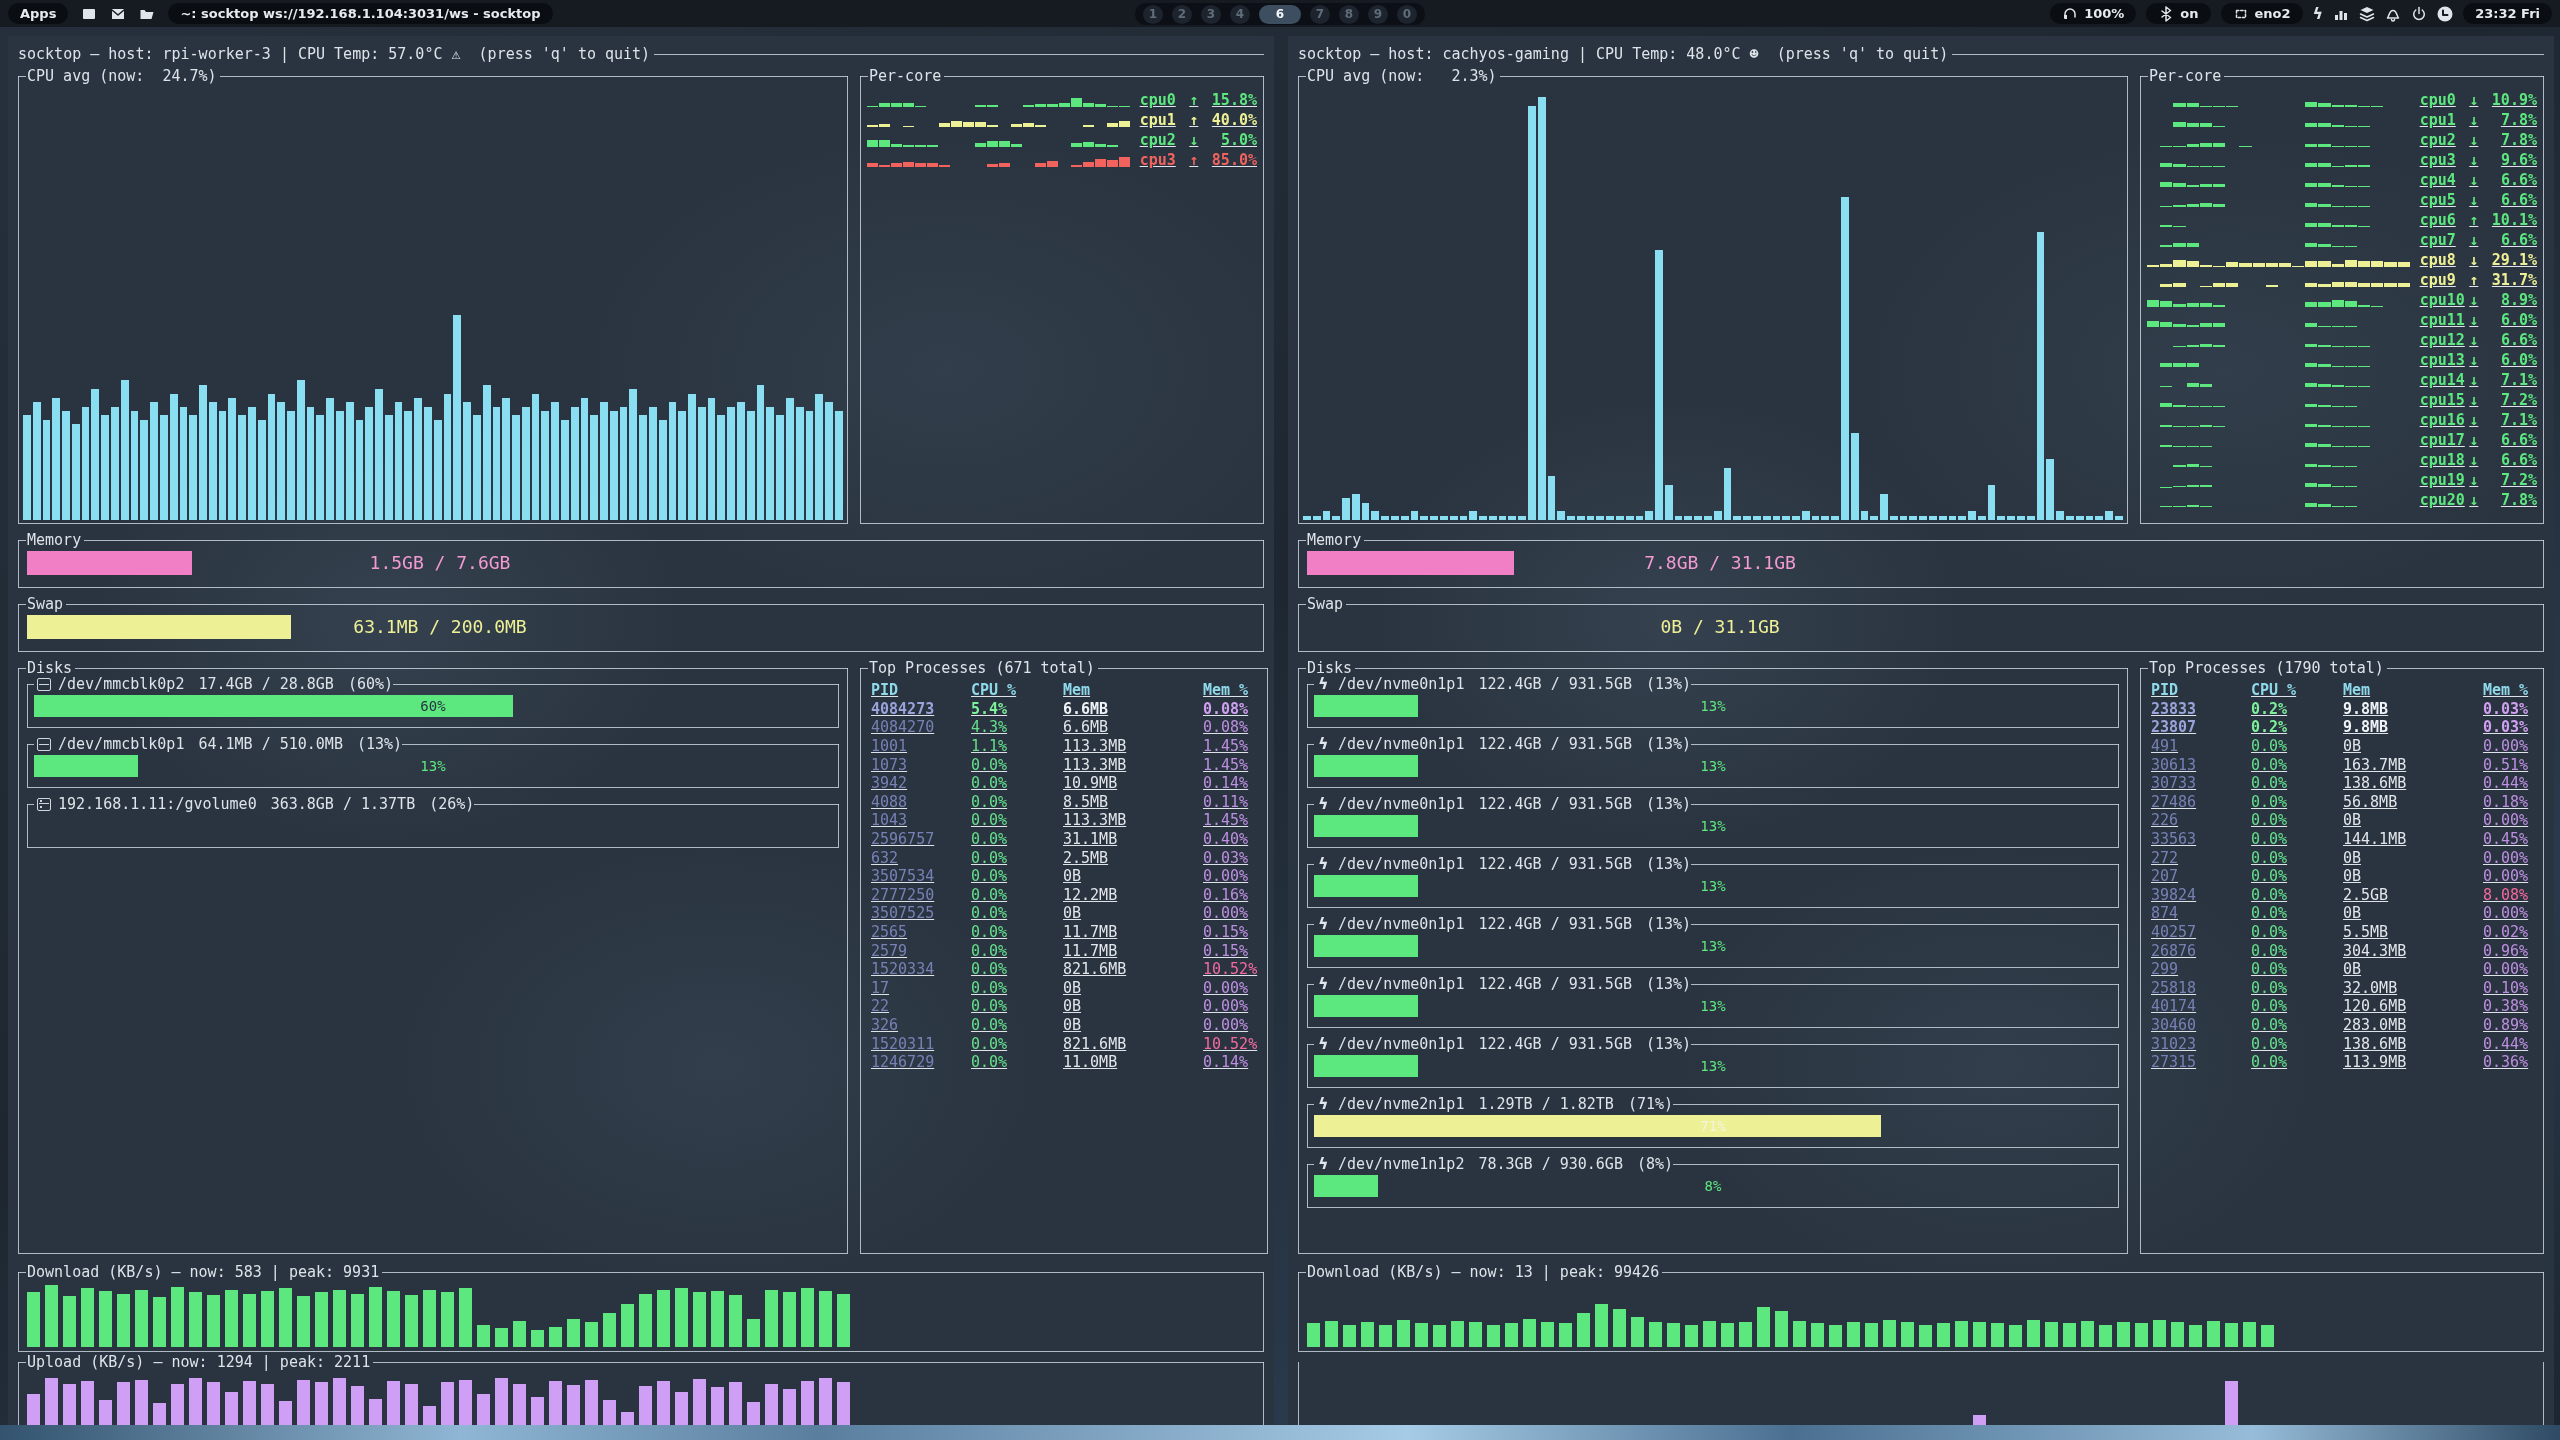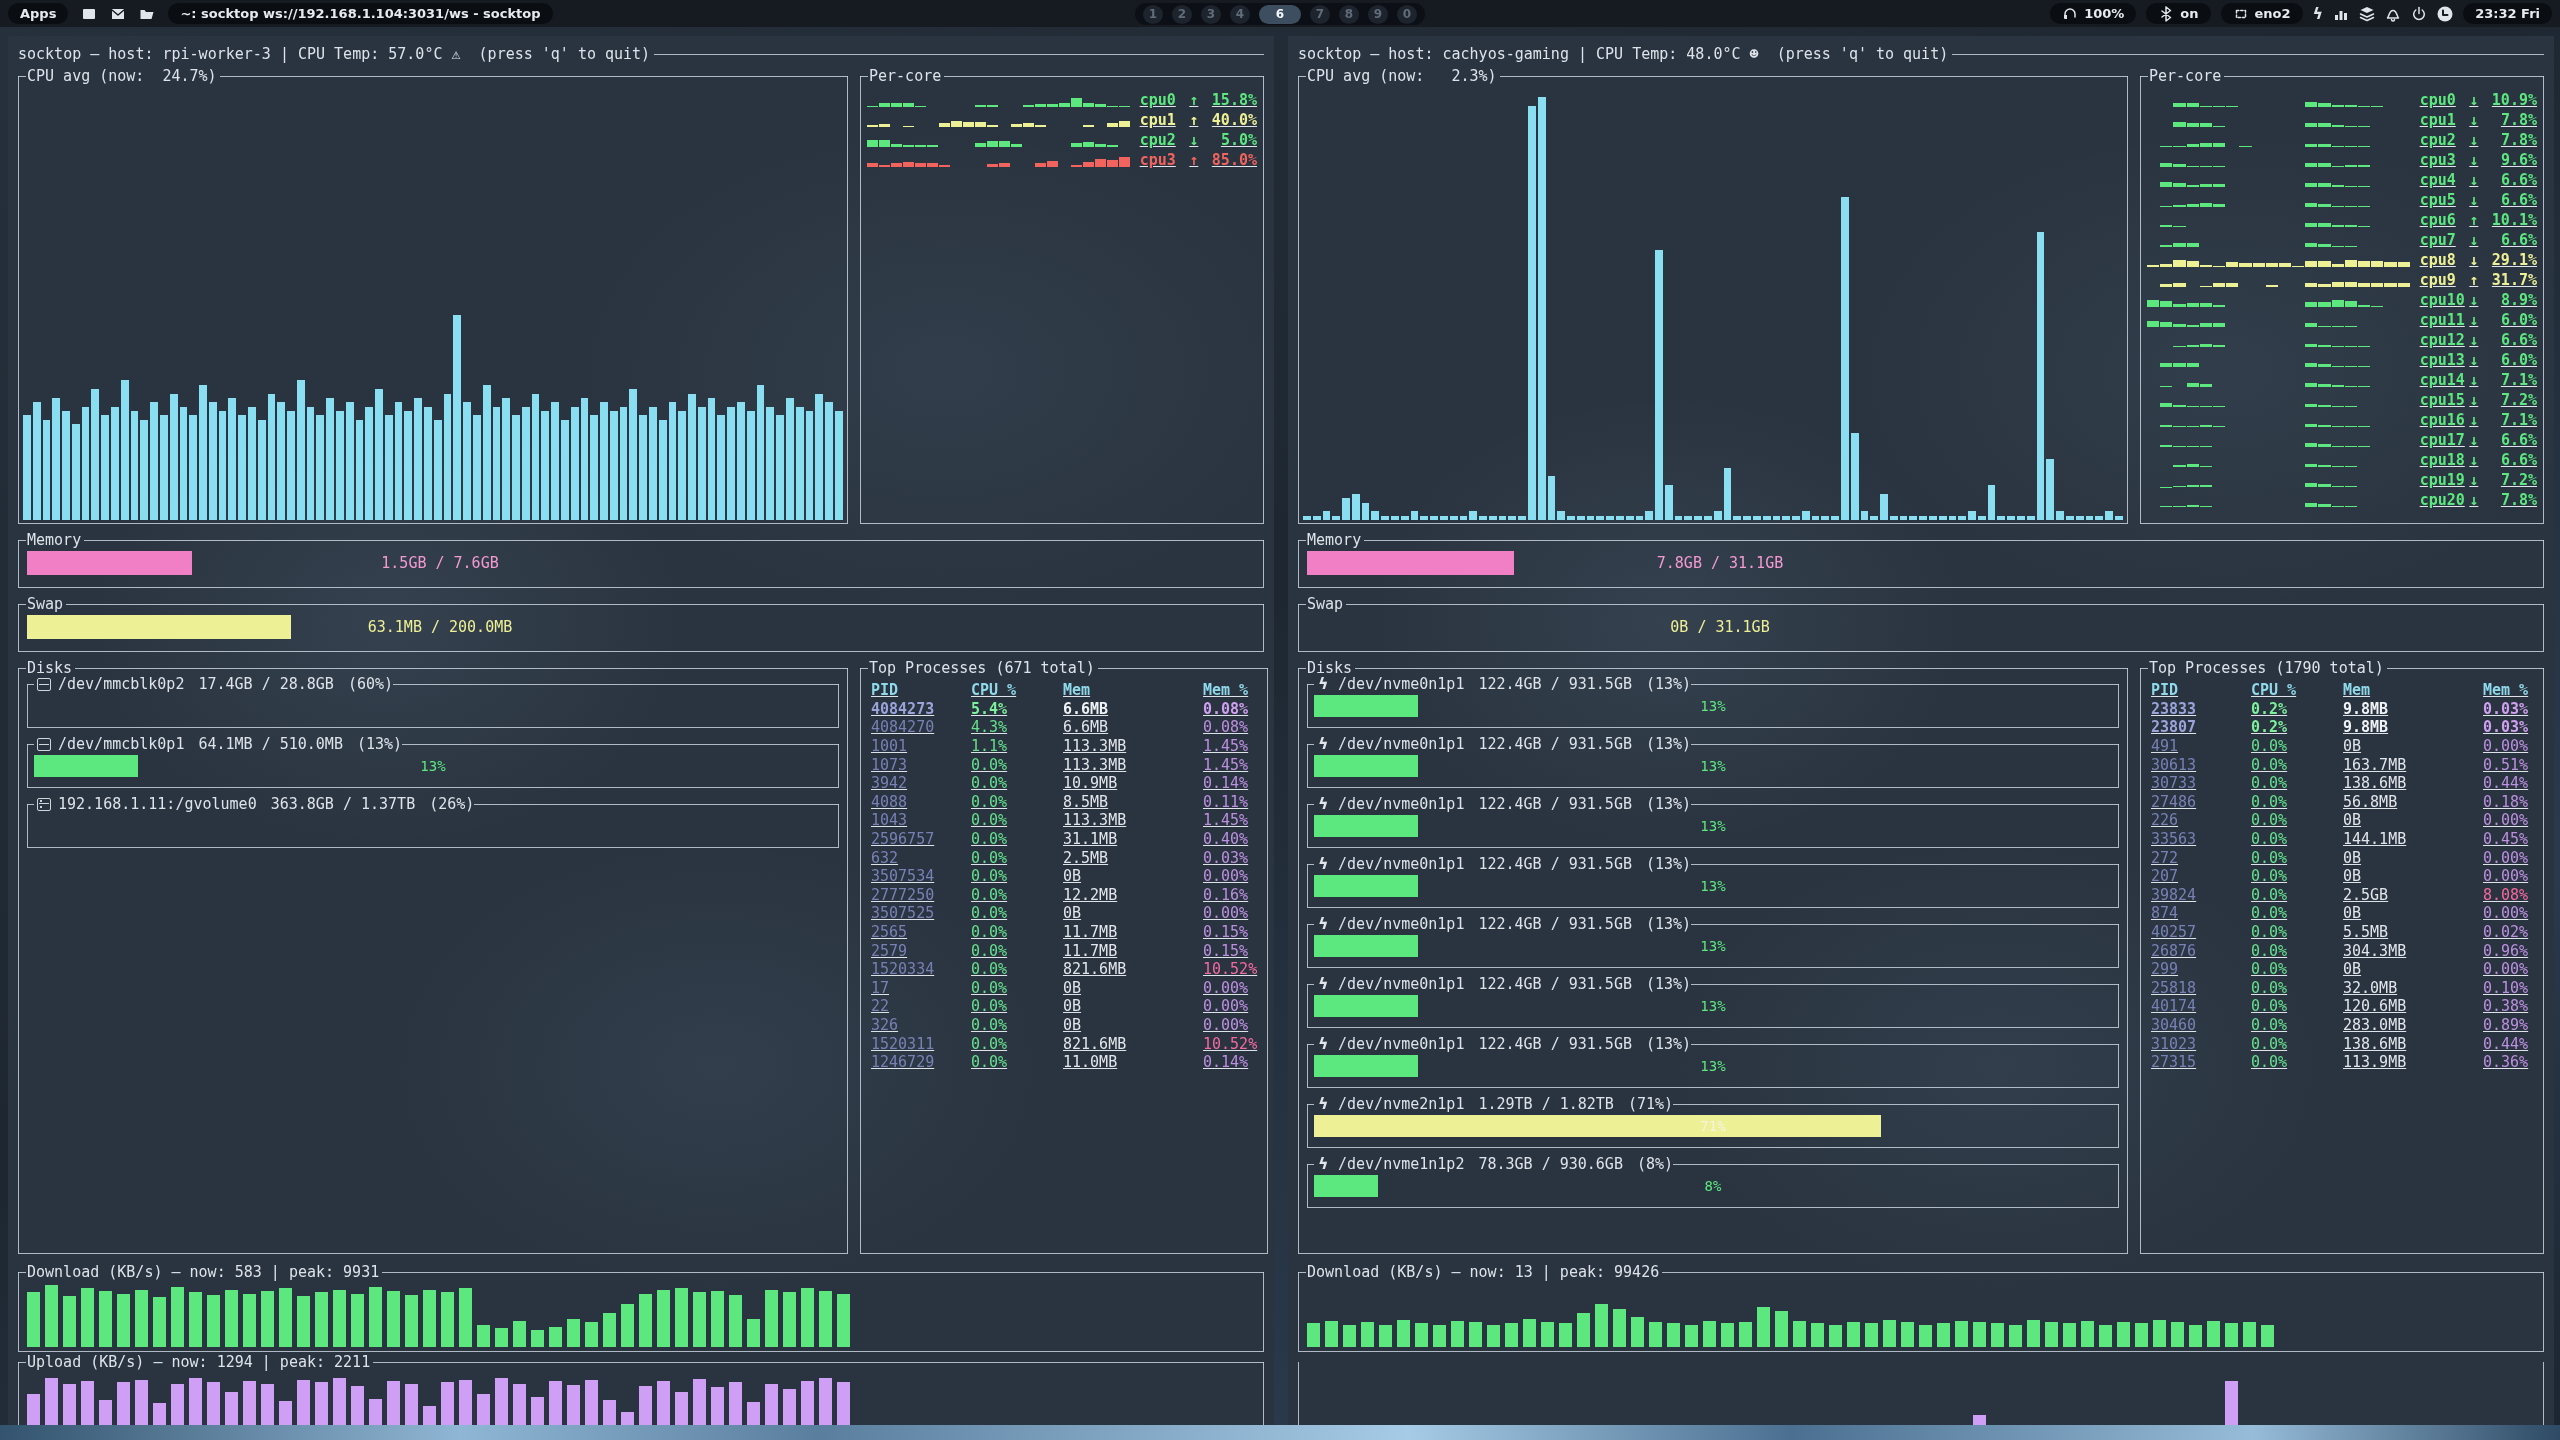--- a/index.html
+++ b/index.html
@@ -65,21 +65,21 @@
   .clabel{display:flex;font-weight:bold;}
   .cname{width:5ch;white-space:pre;}
   .carrow{width:2ch;text-align:center;}
   .cval{width:6ch;text-align:right;white-space:pre;}
   .c-green{--cc:var(--green);} .c-yellow{--cc:var(--yellow);} .c-red{--cc:var(--red);}
   .core-row .sbar{background:var(--cc);}
   .core-row .clabel{color:var(--cc);}
   
   .gzone{position:absolute;left:8px;top:11px;width:826px;height:24px;}
   .gfill{height:100%;}
-  .gtext{position:absolute;inset:0;display:flex;align-items:center;justify-content:center;font-size:15px;}
+  .gtext{position:absolute;inset:0;display:flex;align-items:center;justify-content:center;font-size:18px;}
   .g-pink{background:var(--pink);} .g-yellow{background:var(--yellow);} .g-green{background:var(--green);}
   .t-pink{color:#f49ad2;} .t-yellow{color:#eef095;}
   
   .disk-list{padding:16px 8px 0;}
   .disk{position:relative;border:1px solid var(--bd);border-top:none;height:44px;margin-bottom:16px;}
   .dhead{position:absolute;top:-9px;left:-1px;right:-1px;height:18px;display:flex;align-items:center;}
   .dhead::before{content:"";width:7px;height:1px;background:var(--bd);flex:none;}
   .dhead::after{content:"";flex:1;height:1px;background:var(--bd);}
   .dt{white-space:pre;}
   .dt-name{margin-right:14px;} .dt-usage{margin-right:14px;}
@@ -492,20 +492,24 @@
             </div>
             <div class="disk-list">
 
                 <div class="disk">
                   <div class="dhead">
                     <span class="dico drive"></span>
                     <span class="dt dt-name">/dev/mmcblk0p2</span>
                     <span class="dt dt-usage">17.4GB / 28.8GB</span>
                     <span class="dt">(60%)</span>
                   </div>
+                  <div class="dgauge">
+                    <div class="gfill g-green" style="width: 60%;"></div>
+                    <div class="dlabel lbl-dark">60%</div>
+                  </div>
                 </div>
 
                 <div class="disk">
                   <div class="dhead">
                     <span class="dico drive"></span>
                     <span class="dt dt-name">/dev/mmcblk0p1</span>
                     <span class="dt dt-usage">64.1MB / 510.0MB</span>
                     <span class="dt">(13%)</span>
                   </div>
                   <div class="dgauge">

